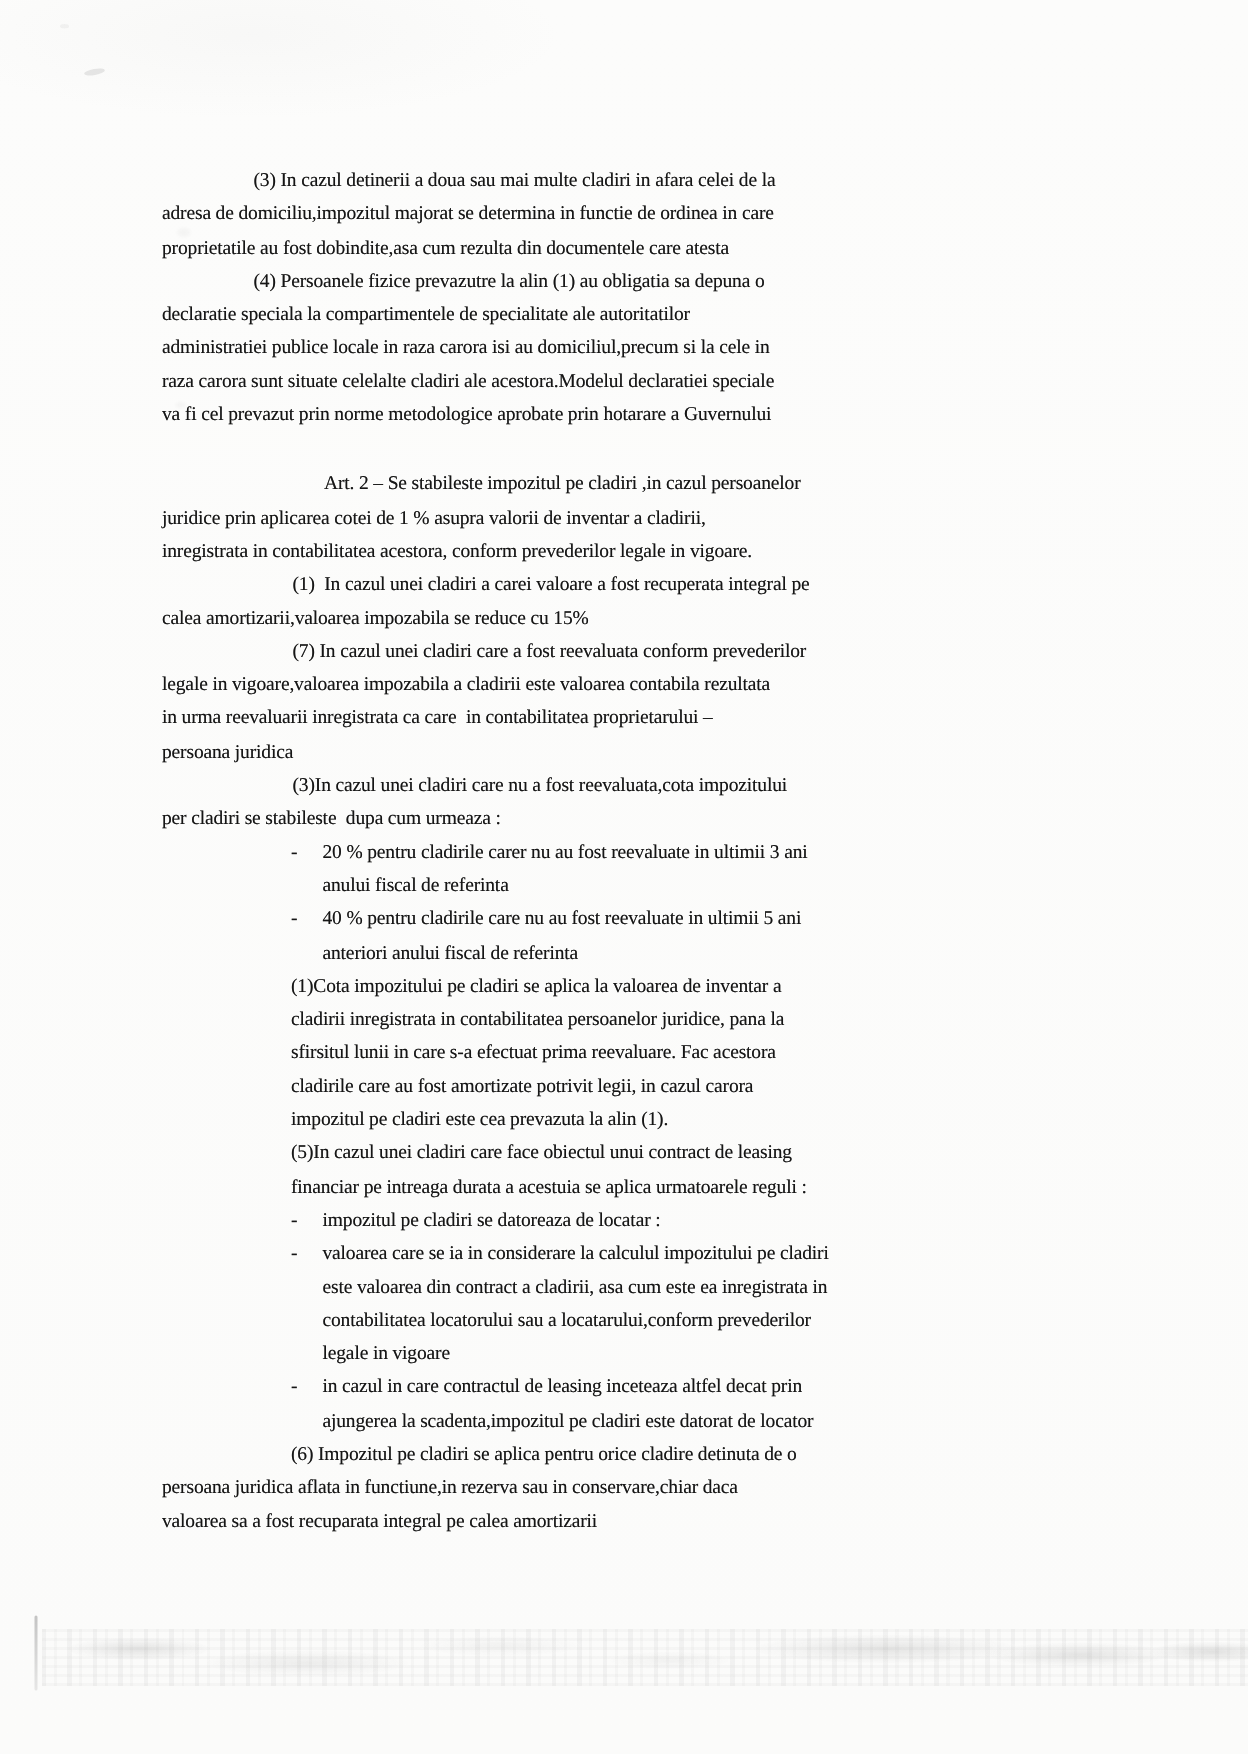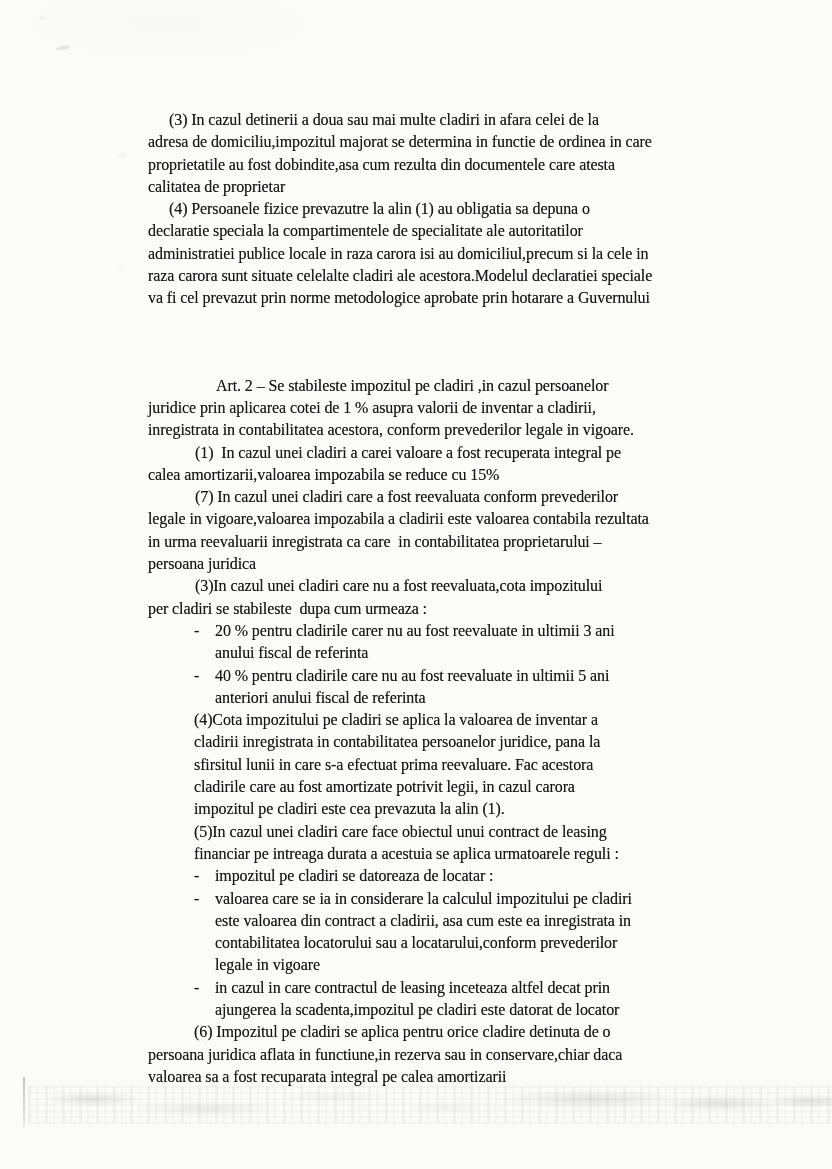--- a/index.html
+++ b/index.html
@@ -24,32 +24,32 @@
   .text-lines {
     position: absolute;
     top: 109px;
     left: 108px;
     right: 40px;
   }
   .ln {
     position: relative;
     height: 22.3px;
     line-height: 22.3px;
-    font-size: 16px;
+    font-size: 13px;
     color: #161616;
     white-space: pre;
     letter-spacing: -0.1px;
     
     text-shadow: 0 0 0.35px rgba(20,20,20,0.55);
   }
   .ln.blank   { height: 24px; }
-  .ln.margin  { padding-left: 0; margin-left: 40px; }
+  .ln.margin  { padding-left: 0; }
   .ln.first   { padding-left: 61px; }   
   .ln.num     { padding-left: 87px; }   
-  .ln.art     { padding-left: 108px; margin-top: 41px; }  
+  .ln.art     { padding-left: 108px; }  
   .ln.block   { padding-left: 86px; }   
   .ln.dash    { padding-left: 107px; }  
   .ln.hang    { padding-left: 107px; }  
   .ln .bullet {
     position: absolute;
     left: 86px;
     top: 0;
   }
   
   .noise-band {
@@ -90,21 +90,20 @@
   .speck-4 { left: 40px;  top: 16px;  width: 6px;  height: 3px; opacity: 0.25; }
 </style>
 </head>
 <body>
 
 <div class="page">
   <div class="text-lines">
       <div class="ln first"><span>(3) In cazul detinerii a doua sau mai multe cladiri in afara celei de la</span></div>
       <div class="ln margin"><span>adresa de domiciliu,impozitul majorat se determina in functie de ordinea in care</span></div>
       <div class="ln margin"><span>proprietatile au fost dobindite,asa cum rezulta din documentele care atesta</span></div>
-      <div class="ln margin"><span>calitatea de proprietar</span></div>
       <div class="ln first"><span>(4) Persoanele fizice prevazutre la alin (1) au obligatia sa depuna o</span></div>
       <div class="ln margin"><span>declaratie speciala la compartimentele de specialitate ale autoritatilor</span></div>
       <div class="ln margin"><span>administratiei publice locale in raza carora isi au domiciliul,precum si la cele in</span></div>
       <div class="ln margin"><span>raza carora sunt situate celelalte cladiri ale acestora.Modelul declaratiei speciale</span></div>
       <div class="ln margin"><span>va fi cel prevazut prin norme metodologice aprobate prin hotarare a Guvernului</span></div>
       <div class="ln blank"></div>
       <div class="ln art"><span>Art. 2 – Se stabileste impozitul pe cladiri ,in cazul persoanelor</span></div>
       <div class="ln margin"><span>juridice prin aplicarea cotei de 1 % asupra valorii de inventar a cladirii,</span></div>
       <div class="ln margin"><span>inregistrata in contabilitatea acestora, conform prevederilor legale in vigoare.</span></div>
       <div class="ln num"><span>(1)  In cazul unei cladiri a carei valoare a fost recuperata integral pe</span></div>
@@ -112,21 +111,21 @@
       <div class="ln num"><span>(7) In cazul unei cladiri care a fost reevaluata conform prevederilor</span></div>
       <div class="ln margin"><span>legale in vigoare,valoarea impozabila a cladirii este valoarea contabila rezultata</span></div>
       <div class="ln margin"><span>in urma reevaluarii inregistrata ca care  in contabilitatea proprietarului –</span></div>
       <div class="ln margin"><span>persoana juridica</span></div>
       <div class="ln num"><span>(3)In cazul unei cladiri care nu a fost reevaluata,cota impozitului</span></div>
       <div class="ln margin"><span>per cladiri se stabileste  dupa cum urmeaza :</span></div>
       <div class="ln dash"><span class="bullet">-</span><span>20 % pentru cladirile carer nu au fost reevaluate in ultimii 3 ani</span></div>
       <div class="ln hang"><span>anului fiscal de referinta</span></div>
       <div class="ln dash"><span class="bullet">-</span><span>40 % pentru cladirile care nu au fost reevaluate in ultimii 5 ani</span></div>
       <div class="ln hang"><span>anteriori anului fiscal de referinta</span></div>
-      <div class="ln block"><span>(4)Cota impozitului pe cladiri se aplica la valoarea de inventar a</span></div>
+      <div class="ln block"><span>(1)Cota impozitului pe cladiri se aplica la valoarea de inventar a</span></div>
       <div class="ln block"><span>cladirii inregistrata in contabilitatea persoanelor juridice, pana la</span></div>
       <div class="ln block"><span>sfirsitul lunii in care s-a efectuat prima reevaluare. Fac acestora</span></div>
       <div class="ln block"><span>cladirile care au fost amortizate potrivit legii, in cazul carora</span></div>
       <div class="ln block"><span>impozitul pe cladiri este cea prevazuta la alin (1).</span></div>
       <div class="ln block"><span>(5)In cazul unei cladiri care face obiectul unui contract de leasing</span></div>
       <div class="ln block"><span>financiar pe intreaga durata a acestuia se aplica urmatoarele reguli :</span></div>
       <div class="ln dash"><span class="bullet">-</span><span>impozitul pe cladiri se datoreaza de locatar :</span></div>
       <div class="ln dash"><span class="bullet">-</span><span>valoarea care se ia in considerare la calculul impozitului pe cladiri</span></div>
       <div class="ln hang"><span>este valoarea din contract a cladirii, asa cum este ea inregistrata in</span></div>
       <div class="ln hang"><span>contabilitatea locatorului sau a locatarului,conform prevederilor</span></div>

